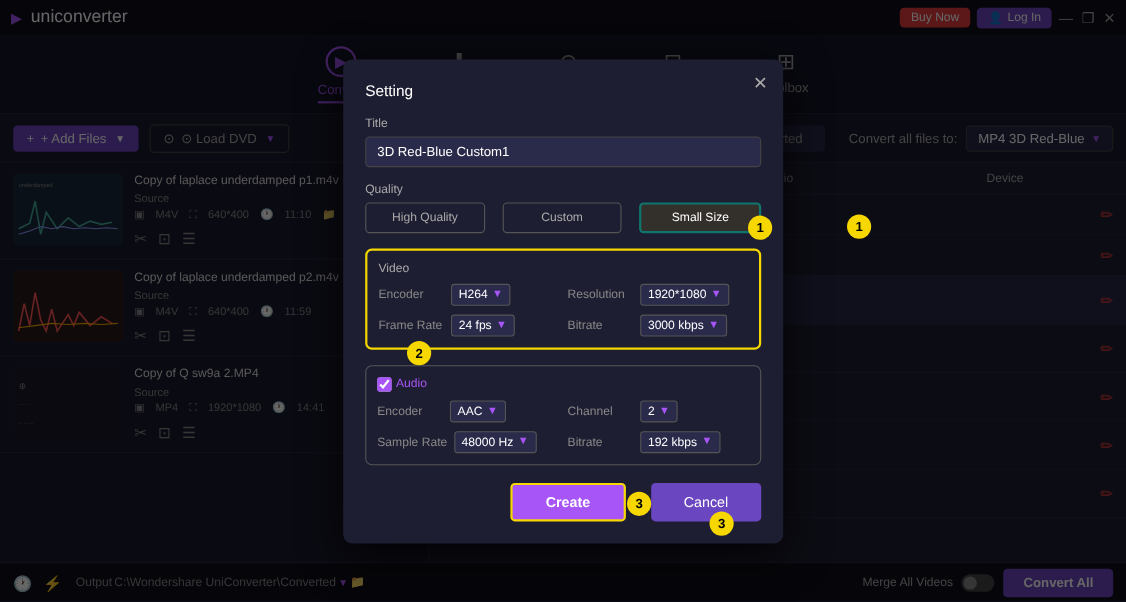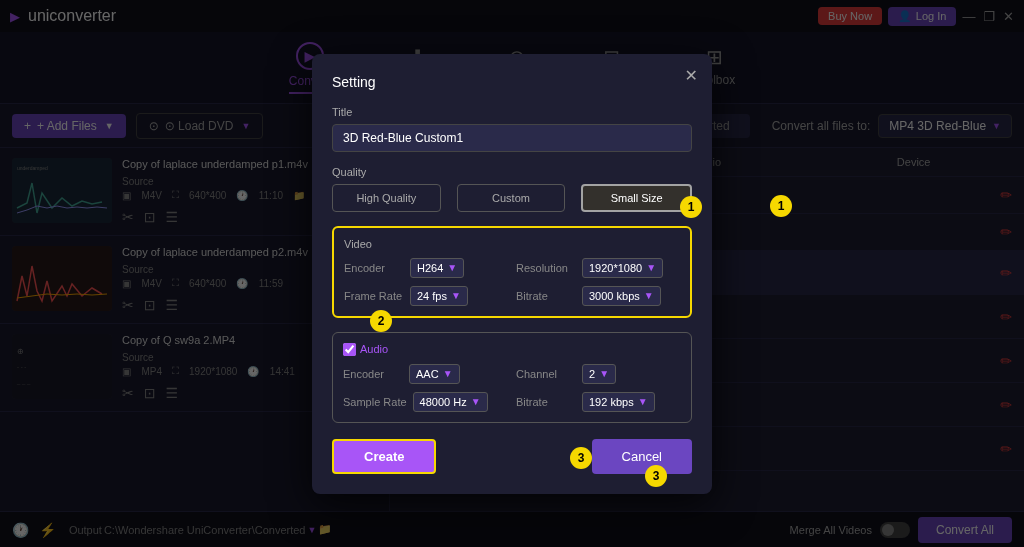--- a/index.html
+++ b/index.html
@@ -323,21 +323,21 @@
       left: 2px;
     }
     .btn-convert-all {
       background: #6b46c1;
       color: #fff;
       border: none;
       border-radius: 4px;
       padding: 6px 18px;
       font-size: 12px;
       cursor: pointer;
-      font-weight: normal;
+      font-weight: bold;
     }
 
     
     .modal-overlay {
       position: absolute;
       top: 0; left: 0; right: 0; bottom: 0;
       background: rgba(0,0,0,0.6);
       display: flex;
       align-items: center;
       justify-content: center;
@@ -391,21 +391,21 @@
       padding: 6px;
       border: 1px solid #555;
       border-radius: 4px;
       background: transparent;
       color: #aaa;
       font-size: 11px;
       cursor: pointer;
       text-align: center;
     }
     .quality-btn.active {
-      border: 2px solid #a3a3a3;
+      border: 2px solid #0f766e;
       color: #fff;
       background: rgba(246, 216, 0, 0.1);
     }
     .section-label {
       font-size: 11px;
       color: #aaa;
       margin-bottom: 8px;
       display: flex;
       align-items: center;
       gap: 6px;
@@ -450,21 +450,21 @@
       align-items: center;
       gap: 4px;
     }
     .select-arrow {
       color: #a855f7;
       font-size: 10px;
     }
     .modal-footer {
       display: flex;
       gap: 23px;
-      justify-content: space-between;
+      justify-content: flex-end;
     }
     .btn-create {
       background: #a855f7;
       color: #fff;
       border: 2px solid #f6d800;
       border-radius: 4px;
       padding: 8px 30px;
       font-size: 13px;
       cursor: pointer;
       font-weight: bold;

